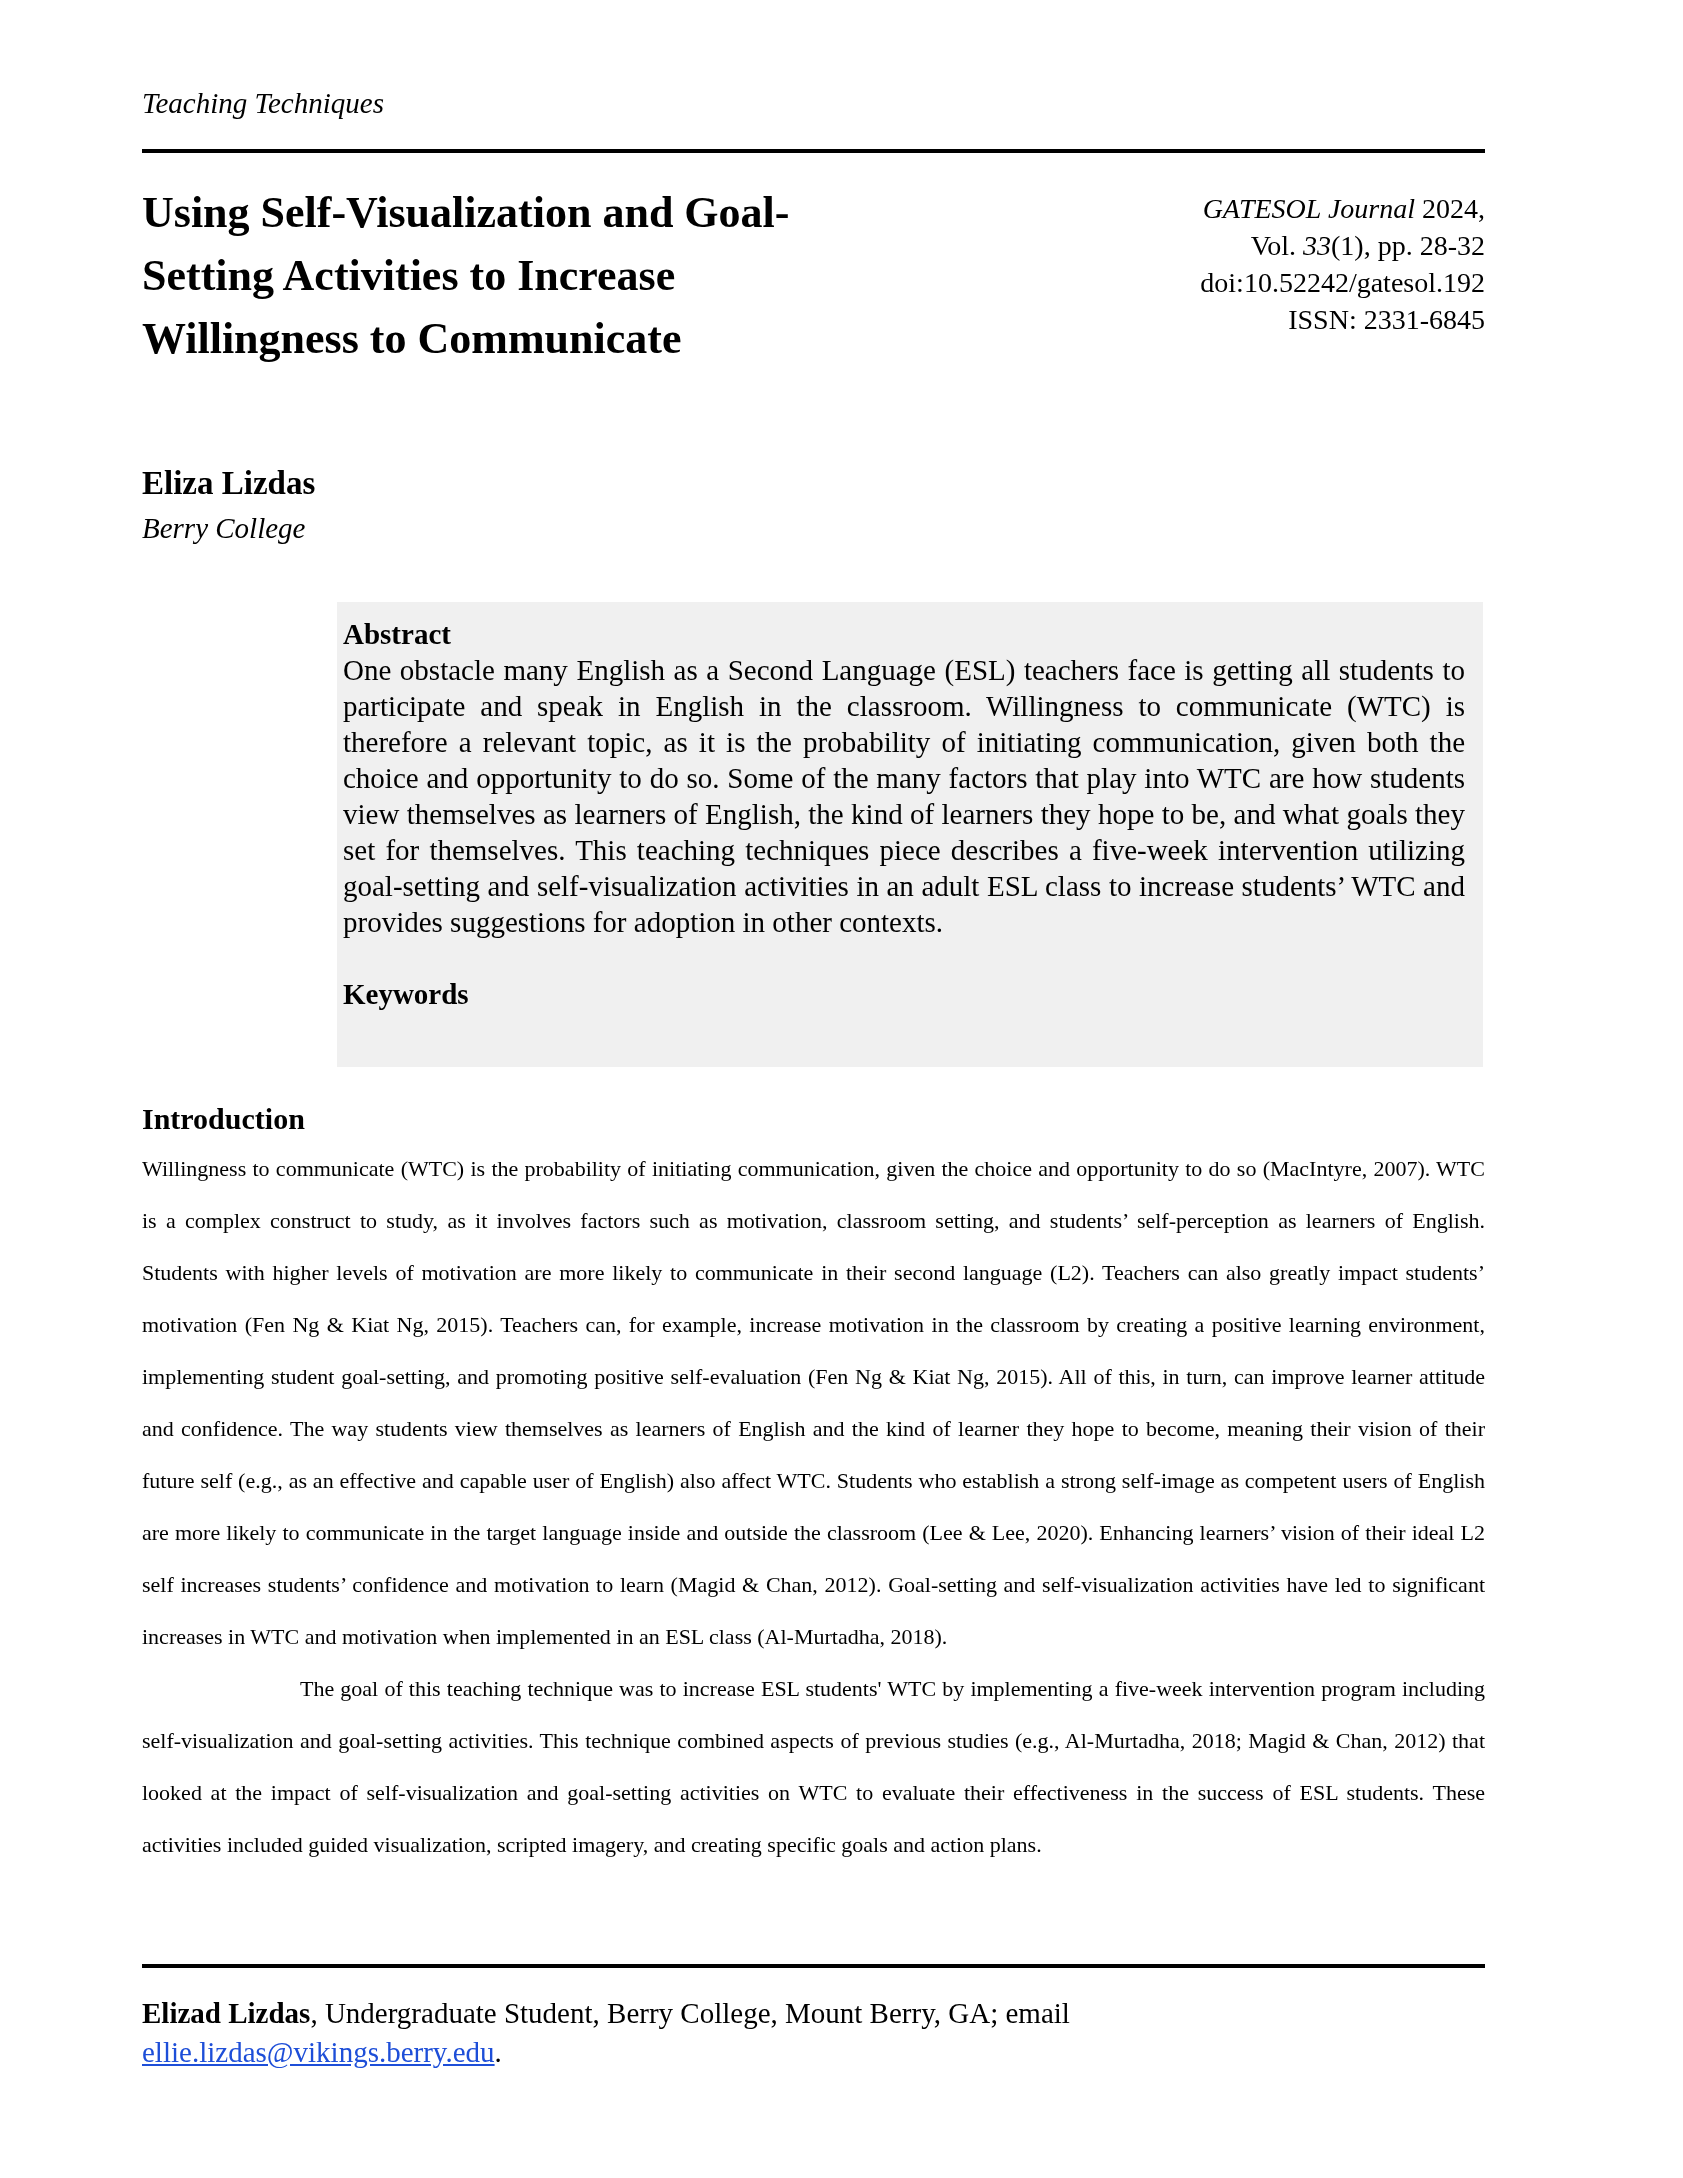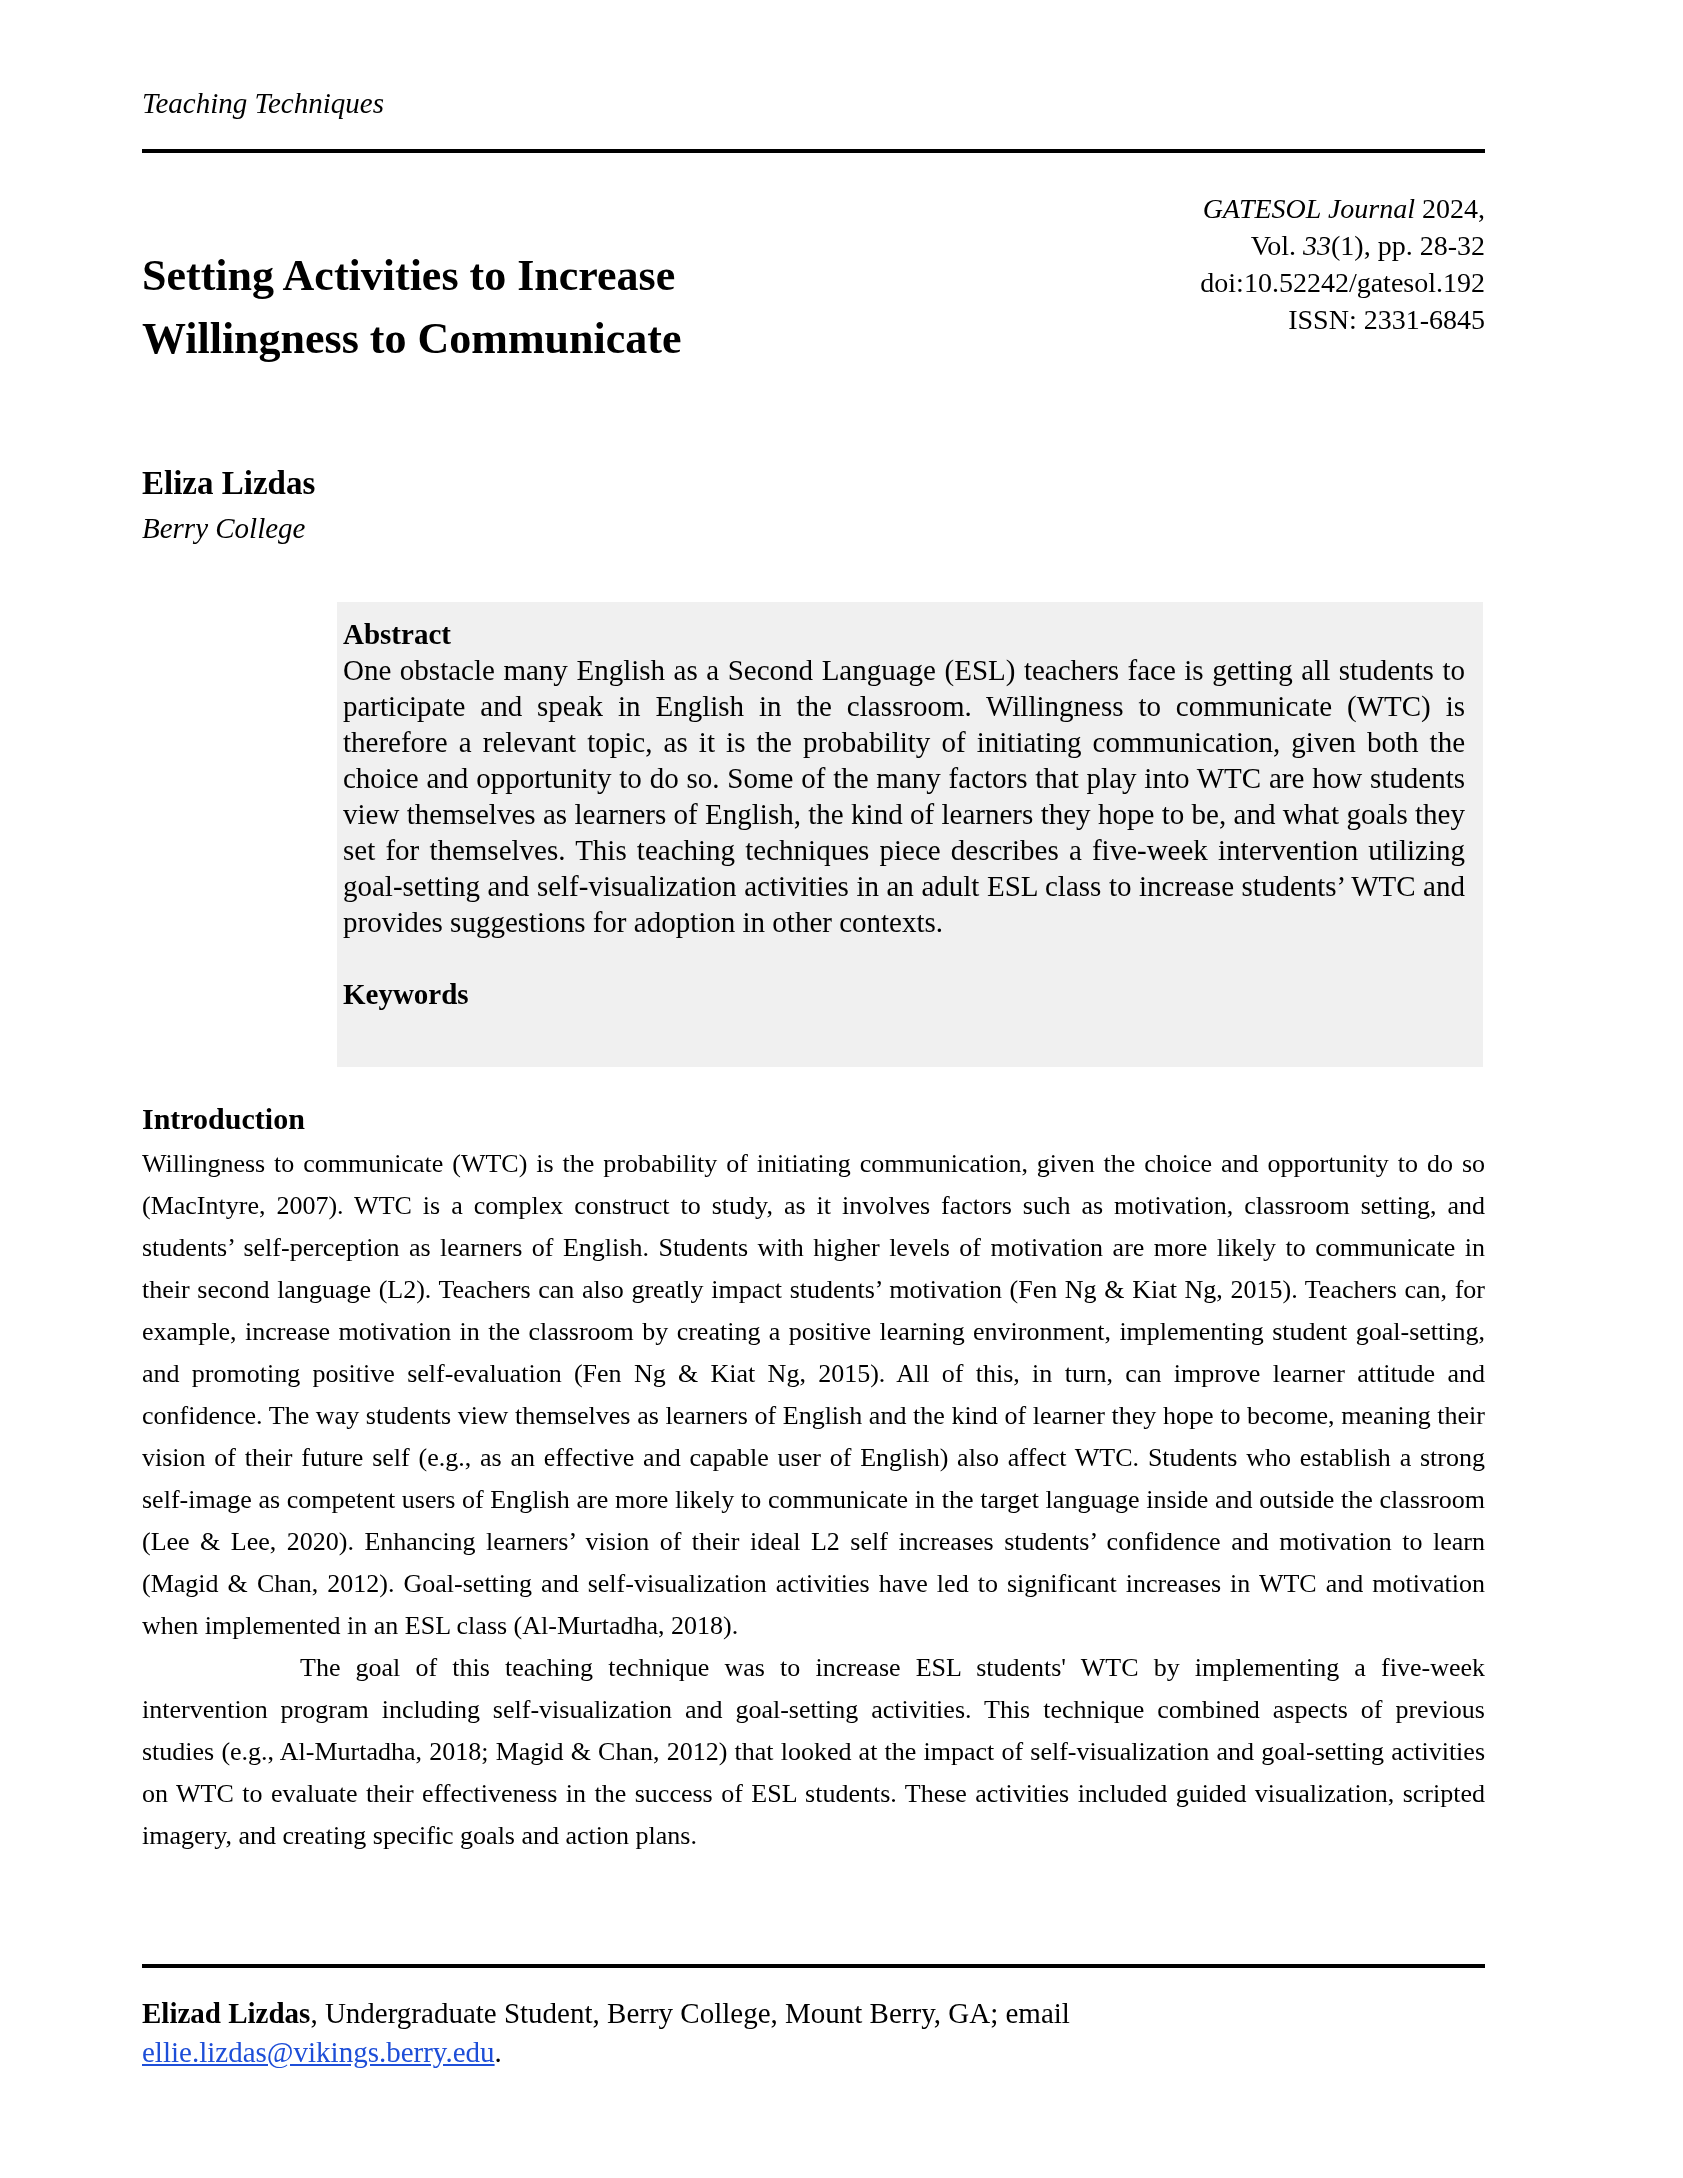--- a/index.html
+++ b/index.html
@@ -78,22 +78,22 @@
     left: 142px; top: 1099px;
     width: 1343px;
   }
   .section-heading {
     font-size: 30px;
     font-weight: bold;
     line-height: 40px;
     margin-bottom: 4px;
   }
   .body-p {
-    font-size: 26px;
-    line-height: 42px;
+    font-size: 22px;
+    line-height: 52px;
     text-align: justify;
   }
   .body-p.indent { text-indent: 158px; }
   .footnote {
     position: absolute;
     left: 142px; top: 1994px;
     width: 1343px;
     font-size: 29px;
     line-height: 39px;
   }
@@ -106,21 +106,21 @@
 </style>
 </head>
 <body>
 
 <div class="page">
 
   <div class="running-head">Teaching Techniques</div>
 
   <div class="rule rule-top"></div>
 
-  <h1 class="title"><br><span>Setting Activities to Increase</span><br><span>Willingness to Communicate</span></h1>
+  <h1 class="title"><span>Using Self-Visualization and Goal-</span><br><span>Setting Activities to Increase</span><br><span>Willingness to Communicate</span></h1>
 
   <div class="citation">
     <div><i>GATESOL Journal</i><span> 2024,</span></div>
     <div><span>Vol. </span><i>33</i><span>(1), pp. 28-32</span></div>
     <div>doi:10.52242/gatesol.192</div>
     <div>ISSN: 2331-6845</div>
   </div>
 
   <div class="author-block">
     <div class="author-name">Eliza Lizdas</div>

